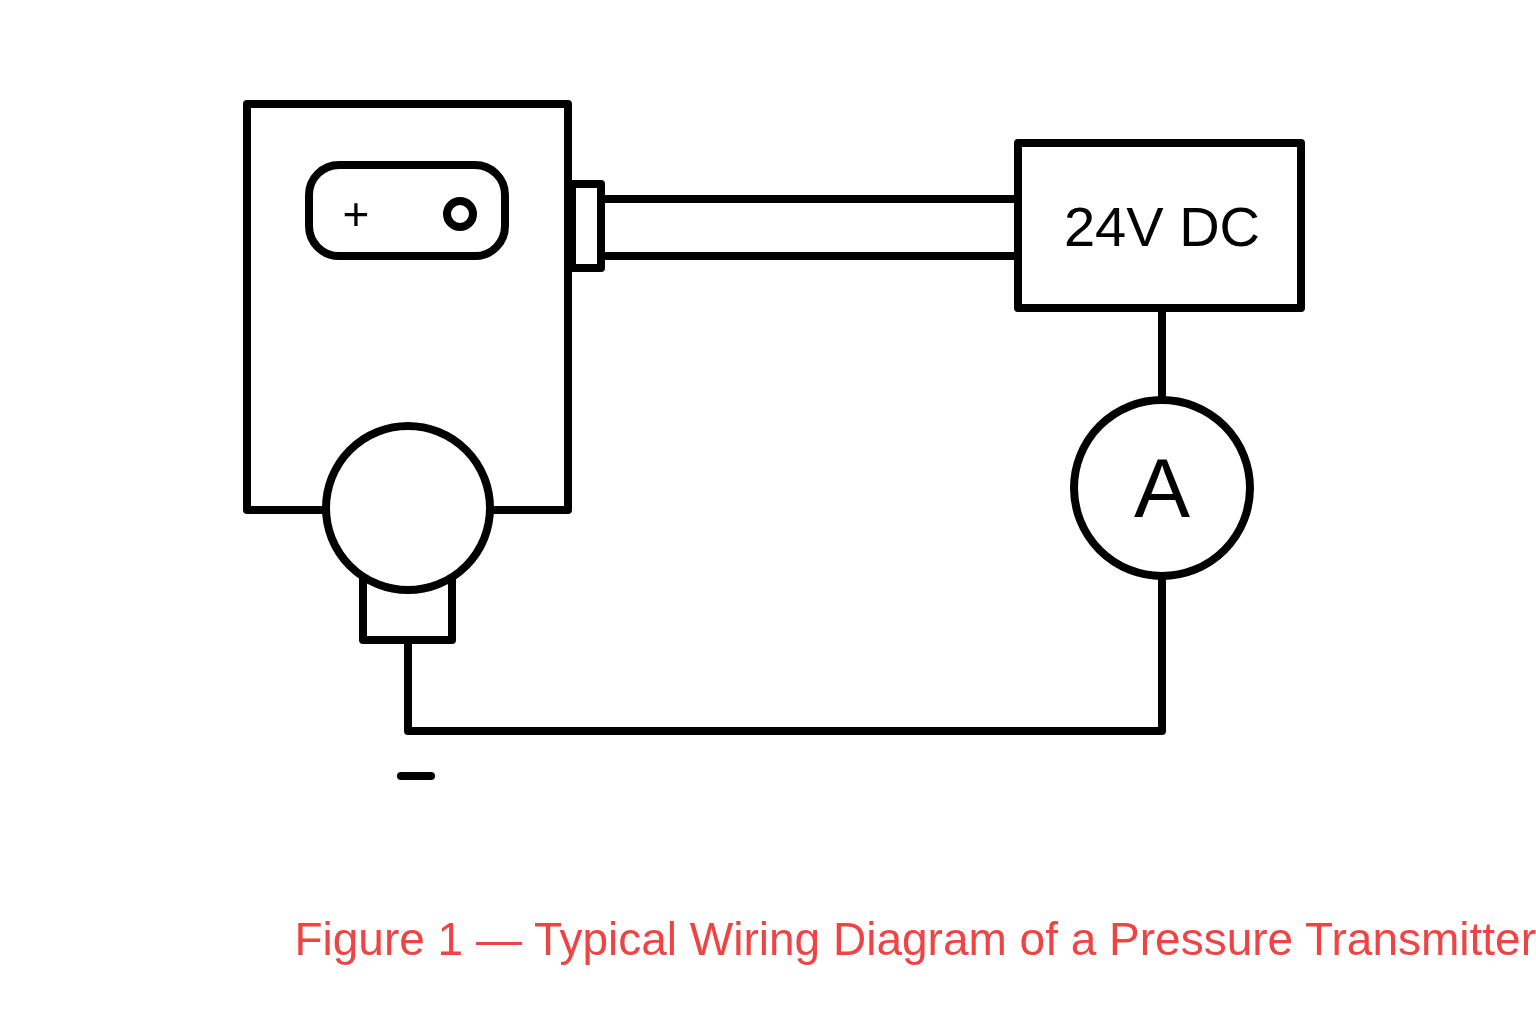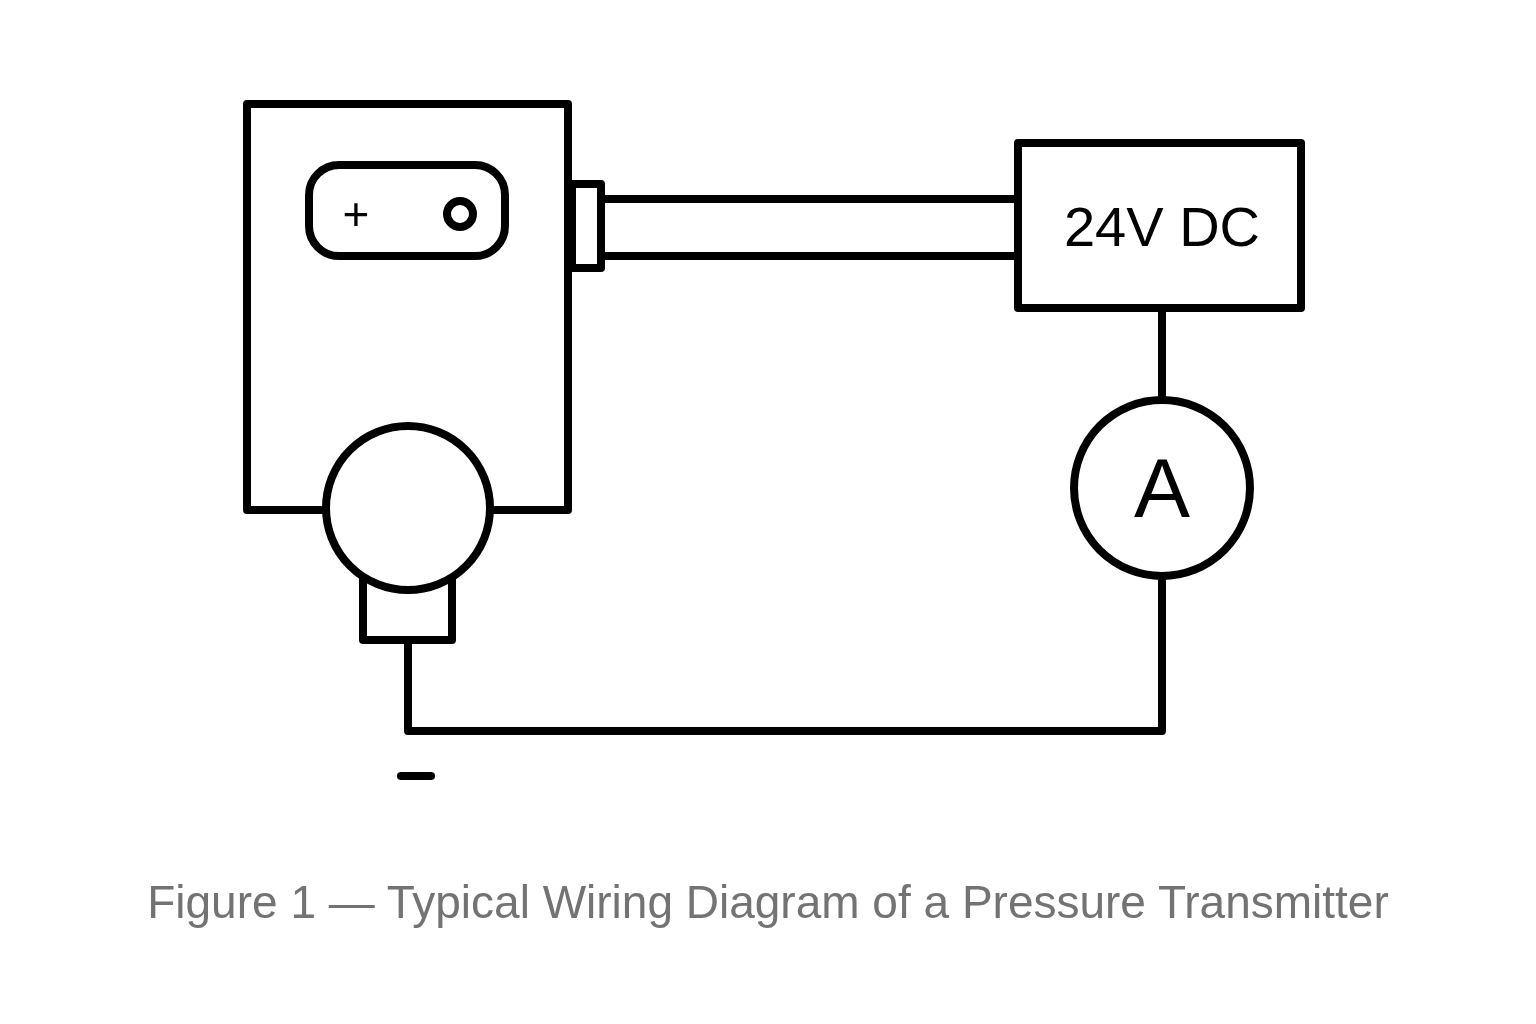--- a/index.html
+++ b/index.html
@@ -2,22 +2,22 @@
 <html><head>
   <meta charset="utf-8">
   <style>
     html, body { margin: 0; padding: 0; background: #ffffff; }
     body { width: 1536px; height: 1024px; position: relative; overflow: hidden; }
     svg { position: absolute; left: 0; top: 0; }
     .stroke { fill: none; stroke: #000000; stroke-width: 8; stroke-linejoin: round; stroke-linecap: round; }
     .fillw { fill: #ffffff; stroke: #000000; stroke-width: 8; stroke-linejoin: round; }
     .label { font-family: "Liberation Sans", sans-serif; fill: #000000; }
     #caption {
-      position: absolute; left: 0; top: 875px; width: 1536px; text-align: center;
-      font-family: "Liberation Sans", sans-serif; font-size: 46px; color: #737373;
+      position: absolute; left: 0; top: 912px; width: 1536px; text-align: right;
+      font-family: "Liberation Sans", sans-serif; font-size: 46px; color: #ef4444;
       letter-spacing: 0px;
     }
   </style>
 </head>
 <body>
 
 <svg width="1536" height="1024" viewBox="0 0 1536 1024">
 
   <rect class="stroke" x="247" y="104" width="321" height="406"></rect>
 

